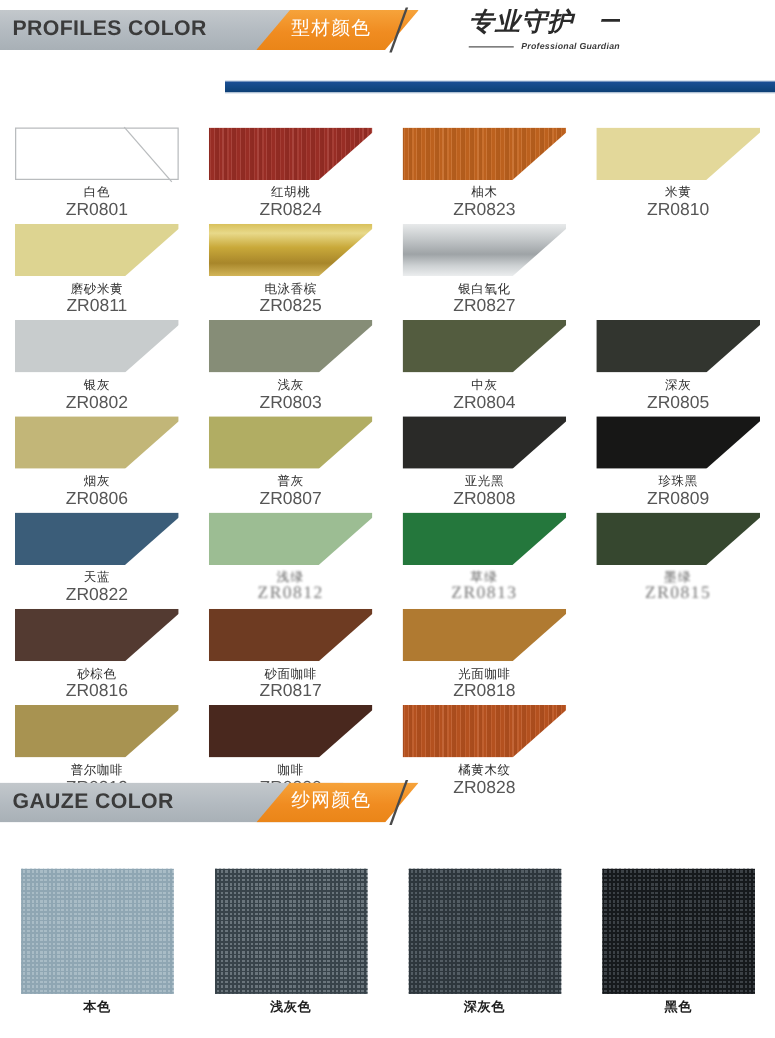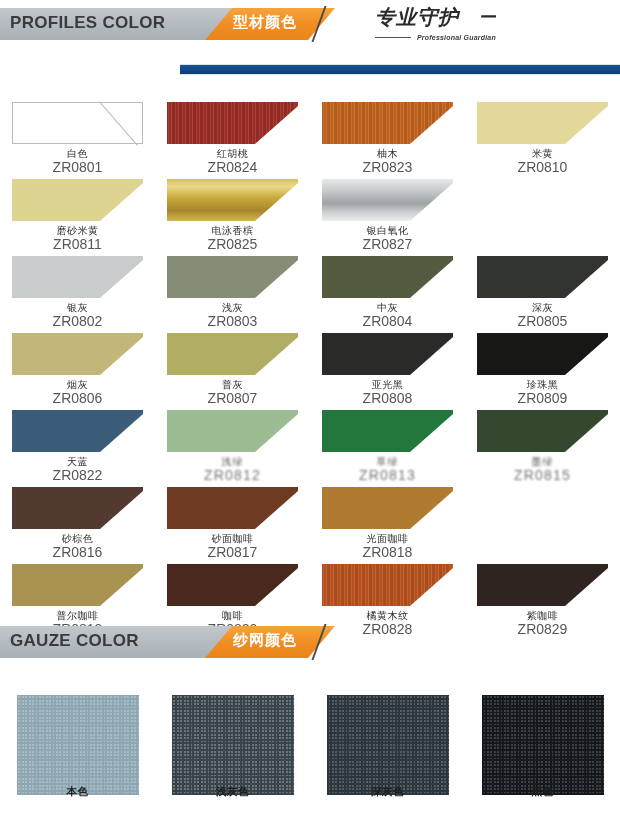--- a/index.html
+++ b/index.html
@@ -39,21 +39,21 @@
     position: absolute;
     left: 205px; top: 8px;
     width: 130px; height: 32px;
     background: linear-gradient(to bottom, #f6a33b 0%, #f08c21 55%, #ea8518 100%);
     clip-path: polygon(27px 0, 130px 0, 103px 32px, 0 32px);
   }
   .hdr-orange-label {
     position: absolute;
     left: 233px; top: 13px;
     font-size: 15px;
-    font-weight: bold;
+    font-weight: normal;
     color: #ffffff;
     letter-spacing: 1px;
   }
   .hdr-slash {
     position: absolute;
     top: 6px;
     width: 2px; height: 36px;
     background: #4a4a4a;
     transform: skewX(-20deg);
   }
@@ -151,20 +151,21 @@
     text-align: center;
     font-size: 14px;
     color: #565656;
     font-family: "Liberation Sans", sans-serif;
   }
   .blurred .swatch-name,
   .blurred .swatch-code {
     filter: blur(0.9px);
     opacity: 0.82;
     letter-spacing: 1.2px;
+    font-family: Liberation Serif, serif;
   }
 
   
   .grain {
     position: absolute;
     inset: 0;
     background-image: repeating-linear-gradient(
       90deg,
       rgba(0,0,0,0.10) 0px, rgba(0,0,0,0.10) 1px,
       rgba(255,255,255,0.07) 1px, rgba(255,255,255,0.07) 2px,
@@ -188,21 +189,21 @@
     position: relative;
     height: 130px;
   }
   .gauze-chip {
     position: absolute;
     left: 17px; top: 0;
     width: 122px; height: 100px;
   }
   .gauze-name {
     position: absolute;
-    left: 0; top: 90px;
+    left: 0; top: 104px;
     width: 155px;
     text-align: center;
     font-size: 10.5px;
     font-weight: bold;
     color: #1e1e1e;
     letter-spacing: 0.5px;
   }
 </style>
 </head>
 <body>
@@ -365,25 +366,20 @@
         <div class="swatch-chip" style="background: rgb(73, 40, 30);"></div>
         <div class="swatch-name">咖啡</div>
         <div class="swatch-code">ZR0820</div>
       </div>
       <div class="swatch-cell">
         <div class="swatch-chip" style="background: rgb(187, 84, 32);">
           <div class="grain"></div>
         </div>
         <div class="swatch-name">橘黄木纹</div>
         <div class="swatch-code">ZR0828</div>
-      </div>
-      <div class="swatch-cell">
-        <div class="swatch-chip" style="background: rgb(48, 36, 32);"></div>
-        <div class="swatch-name">紫咖啡</div>
-        <div class="swatch-code">ZR0829</div>
       </div>
     </div>
   </div>
 
 <div class="section-header" id="gauze-header">
   <div class="hdr-gray"></div>
   <div class="hdr-gray-label">GAUZE COLOR</div>
   <div class="hdr-orange"></div>
   <div class="hdr-orange-label">纱网颜色</div>
   <div class="hdr-slash s1"></div>

